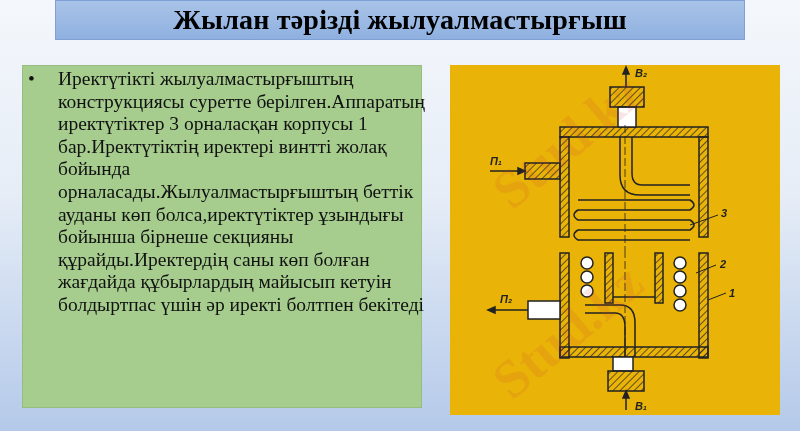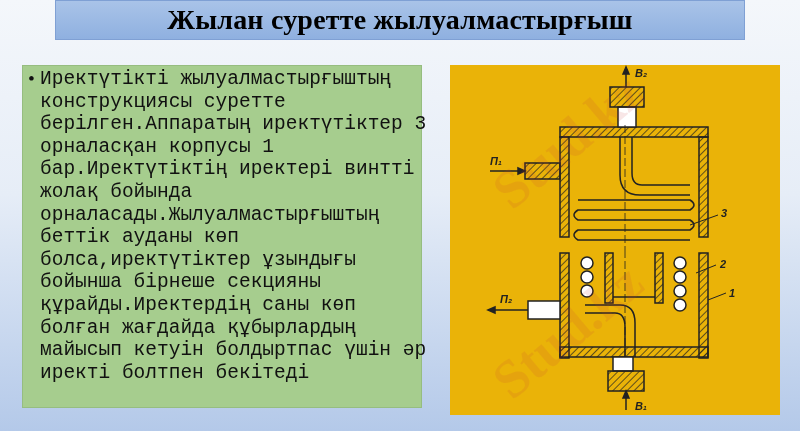--- a/index.html
+++ b/index.html
@@ -9,31 +9,31 @@
   .title-bar{position:absolute;left:55px;top:0;width:690px;height:40px;
     background:linear-gradient(180deg,#a9c3e8 0%,#8fb0e0 100%);
     border:1px solid #7fa0d4;box-sizing:border-box;
     display:flex;align-items:center;justify-content:center;}
   .title-bar h1{margin:0;font-size:28px;font-weight:bold;color:#000;letter-spacing:0.2px;}
   .text-box{position:absolute;left:22px;top:65px;width:400px;height:343px;
     background:#a6cd8e;box-sizing:border-box;border:1px solid #96bd80;}
   .bullet-text{position:absolute;left:28px;top:68px;width:405px;
     font-size:19.5px;line-height:22.6px;color:#111;}
   .bullet-text .dot{position:absolute;left:0;top:0;}
-  .bullet-text .body{margin-left:12px;display:block;font-family:Liberation Mono, monospace;}
+  .bullet-text .body{margin-left:30px;display:block;}
   .diagram-box{position:absolute;left:450px;top:65px;width:330px;height:350px;background:#eab308;}
   .watermark{position:absolute;color:rgba(200,60,60,0.13);font-size:54px;font-weight:bold;
     transform:rotate(-40deg);pointer-events:none;white-space:nowrap;}
   svg text{font-family:"Liberation Sans",sans-serif;font-style:italic;font-weight:bold;}
 </style>
 </head>
 <body>
 
 <div class="title-bar">
-  <h1>Жылан суретте жылуалмастырғыш</h1>
+  <h1>Жылан тәрізді жылуалмастырғыш</h1>
 </div>
 
 <div class="text-box"></div>
 <div class="bullet-text">
   <span class="dot">•</span>
   <span class="body">Иректүтікті жылуалмастырғыштың конструкциясы суретте берілген.Аппаратың иректүтіктер 3 орналасқан корпусы 1 бар.Иректүтіктің иректері винтті жолақ бойында орналасады.Жылуалмастырғыштың беттік ауданы көп болса,иректүтіктер ұзындығы бойынша бірнеше секцияны құрайды.Иректердің саны көп болған жағдайда құбырлардың майысып кетуін болдыртпас үшін әр иректі болтпен бекітеді</span>
 </div>
 
 <div class="diagram-box">
   <svg width="330" height="350" viewBox="0 0 330 350">

